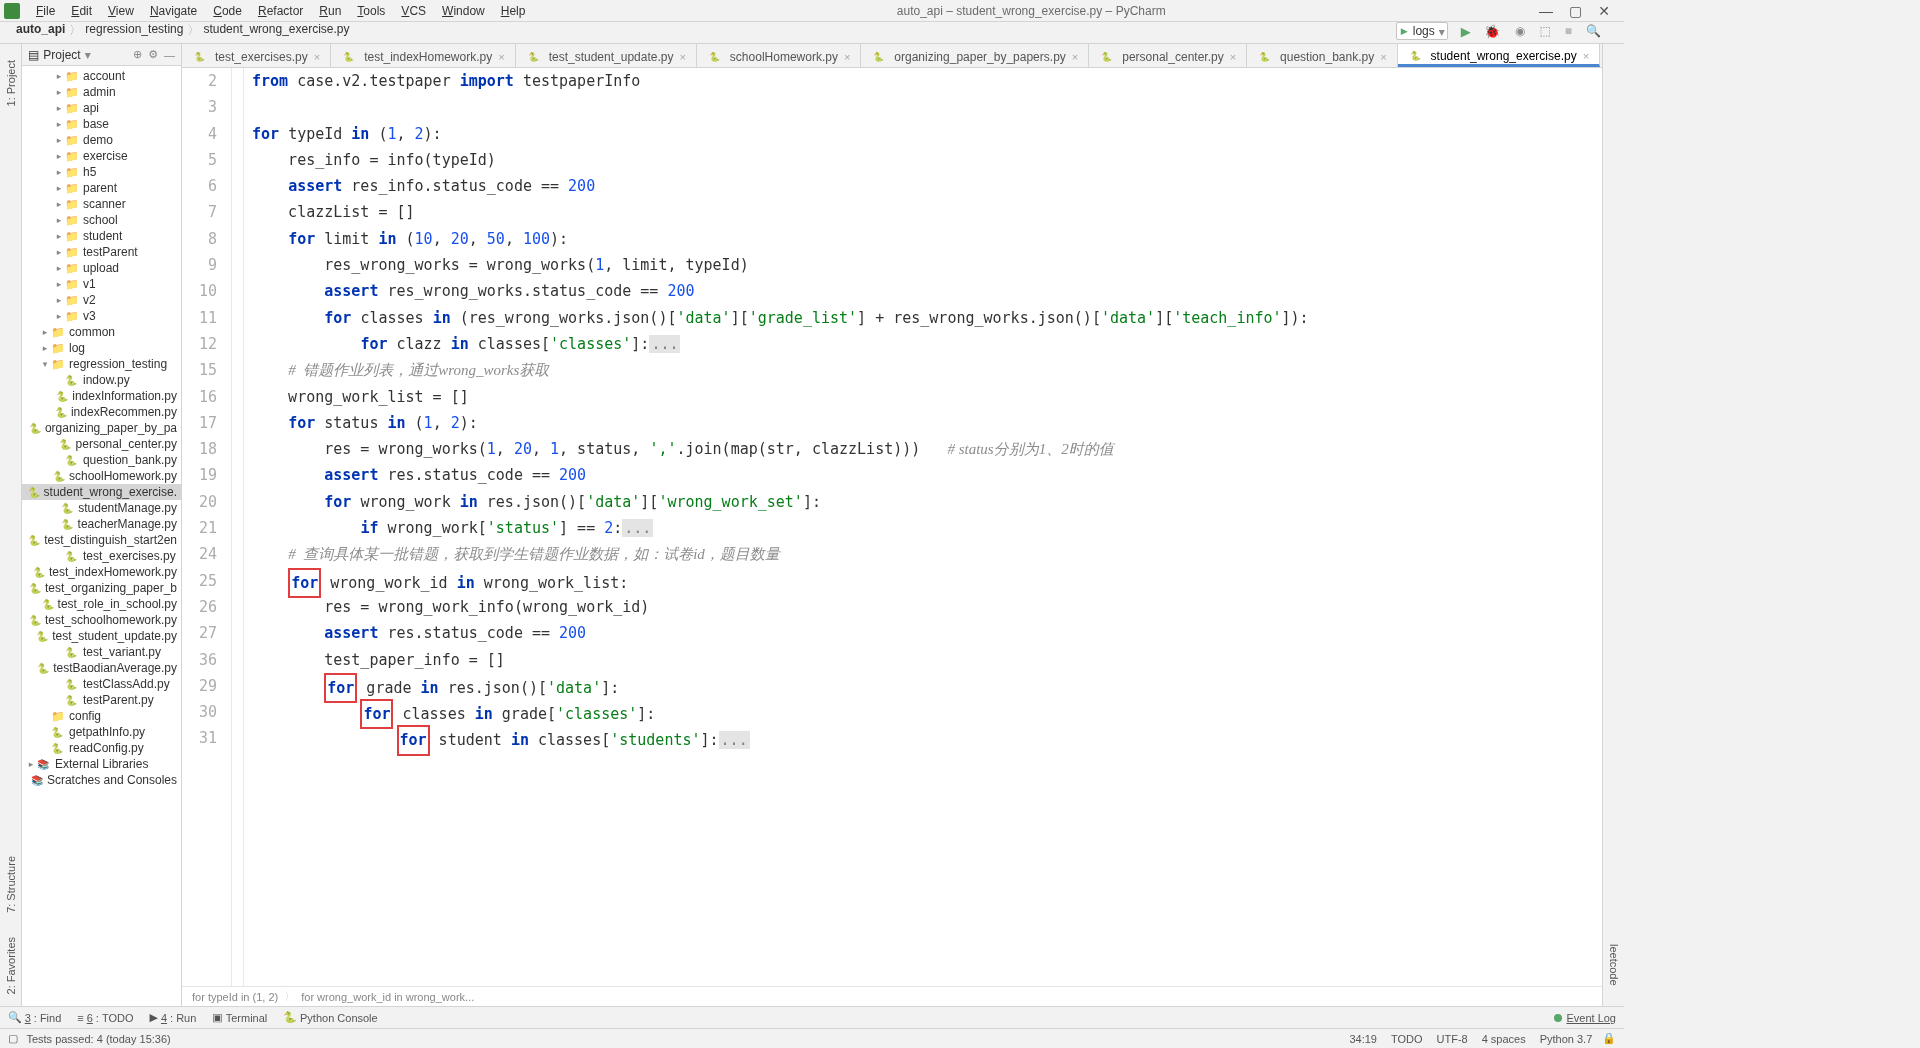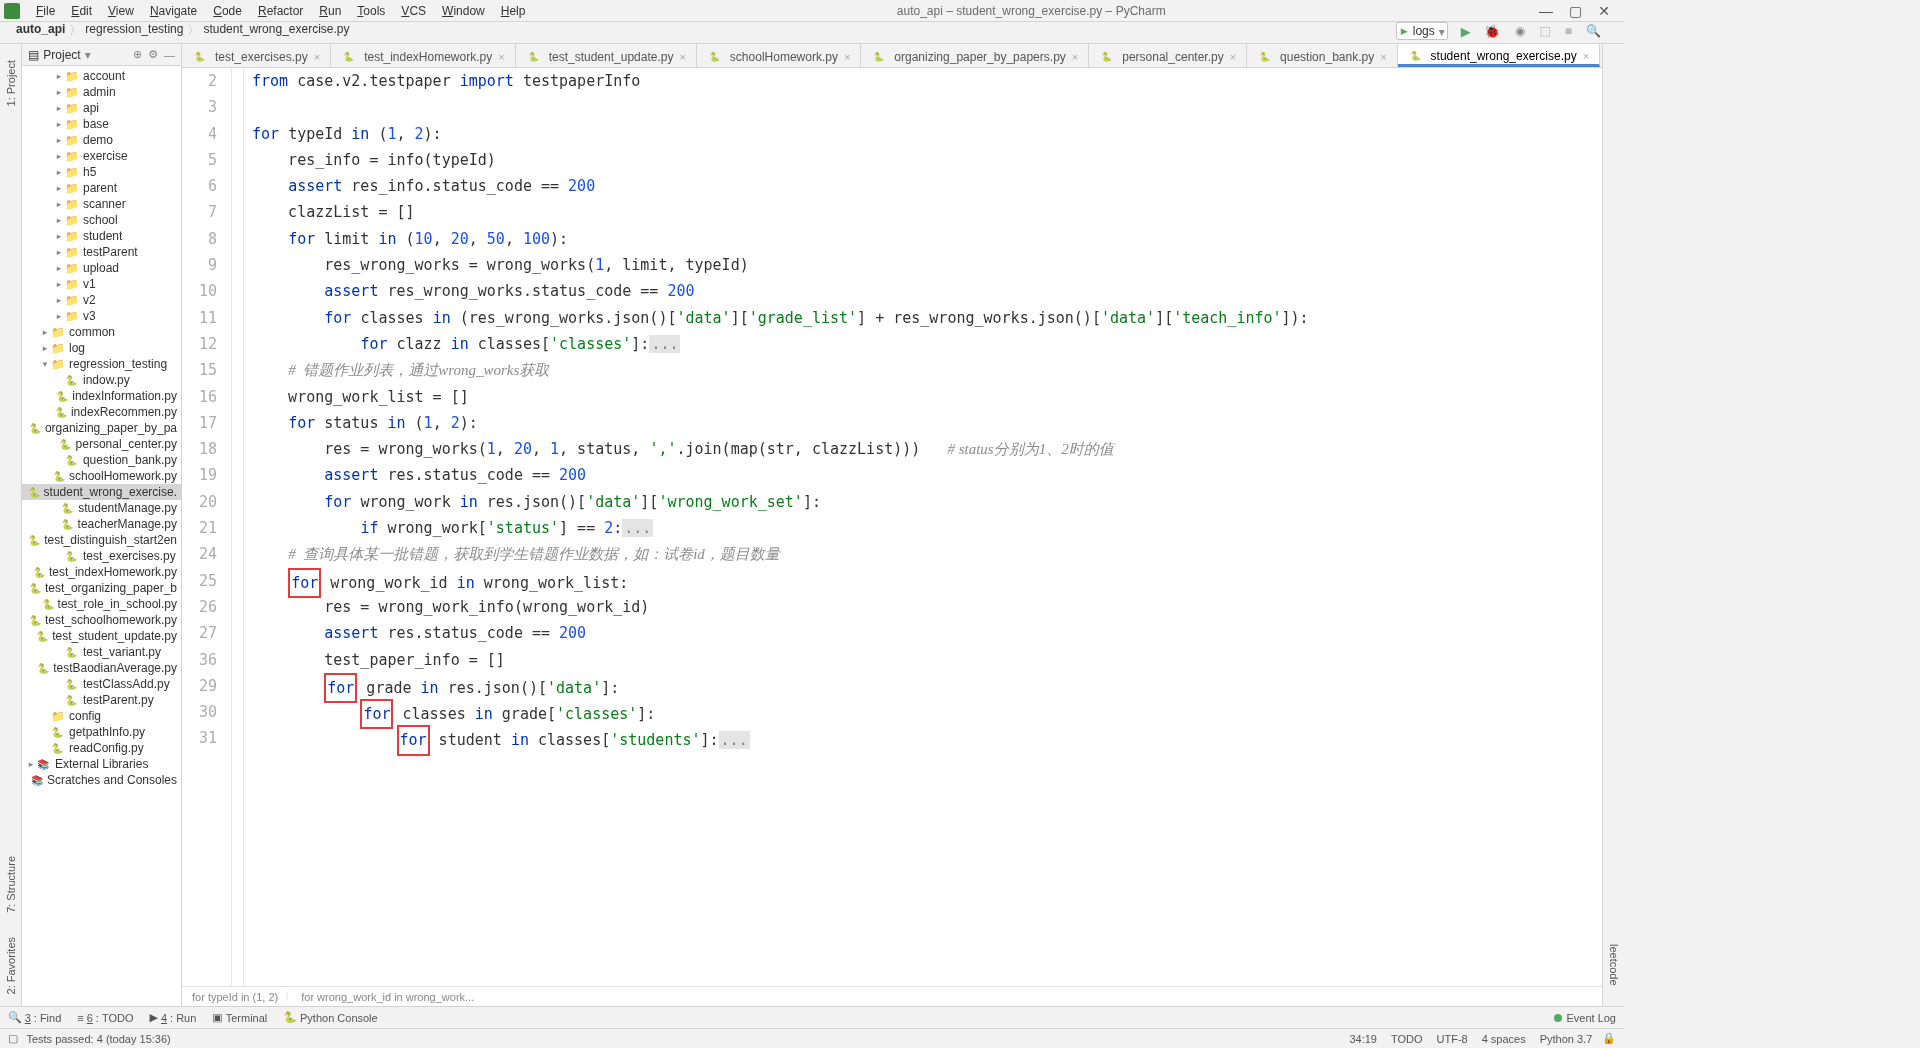--- a/index.html
+++ b/index.html
@@ -64,42 +64,42 @@
 .tab .ticon.py::before { font-size: 9px; }
 .tab .close { color: #aaa; font-size: 11px; margin-left: 2px; }
 .tabs .check { margin-left: auto; padding: 0 8px; color: #59a869; font-size: 14px; }
 
 
 .editor-body { flex: 1; display: flex; background: #fff; overflow: hidden; font-family: "Consolas", monospace; font-size: 15px; line-height: 26.3px; }
 .gutter { width: 50px; text-align: right; color: #adadad; padding: 0 14px 0 0; border-right: 1px solid #e8e8e8; background: #fff; }
 .gutter .ln { height: 26.3px; }
 .gutter-marks { width: 12px; background: #fff; border-right: 1px solid #e8e8e8; }
 .code { flex: 1; padding-left: 8px; white-space: pre; overflow: hidden; }
-.kw { color: #0033b3; font-weight: normal; }
+.kw { color: #0033b3; font-weight: bold; }
 .num { color: #1750eb; }
 .str { color: #067d17; }
 .cm { color: #8c8c8c; font-style: italic; font-family: Liberation Serif, serif; }
 .box { border: 2px solid #e03e3e; padding: 0 1px; display: inline-block; }
 .fold { background: #e4e4e4; color: #808080; padding: 0 2px; }
 .code-line { height: 26.3px; }
 
 
 .editor-crumb { height: 20px; background: #fff; border-top: 1px solid #e4e4e4; display: flex; align-items: center; padding: 0 10px; font-size: 11px; color: #888; }
 .editor-crumb .bsep { margin: 0 6px; color: #ccc; }
 
 
 .rightstrip { width: 22px; background: #f2f2f2; border-left: 1px solid #d4d4d4; display: flex; flex-direction: column; align-items: center; justify-content: flex-end; padding-bottom: 20px; }
 .rightstrip .vlabel { writing-mode: vertical-rl; font-size: 11px; color: #555; cursor: pointer; }
 
 
 .bottom-tools { height: 22px; background: #f2f2f2; border-top: 1px solid #d4d4d4; display: flex; align-items: center; padding: 0 8px; font-size: 11px; color: #555; }
 .bottom-tools .tool { margin-right: 16px; cursor: pointer; display: flex; align-items: center; gap: 3px; }
 .bottom-tools .tool .tn { text-decoration: underline; }
 .bottom-tools .spacer { flex: 1; }
-.bottom-tools .event-log { color: #555; display: flex; align-items: center; gap: 4px; }
+.bottom-tools .event-log { color: #555; display: flex; align-items: center; gap: 4px; text-decoration: underline; }
 .bottom-tools .event-dot { width: 8px; height: 8px; background: #59a869; border-radius: 50%; display: inline-block; }
 
 
 .statusbar { height: 20px; background: #f2f2f2; border-top: 1px solid #d4d4d4; display: flex; align-items: center; padding: 0 8px; font-size: 11px; color: #555; }
 .statusbar .spacer { flex: 1; }
 .statusbar .sitem { margin-left: 14px; }
 .statusbar .lock { margin-left: 10px; }
 </style>
 </head>
 <body>

